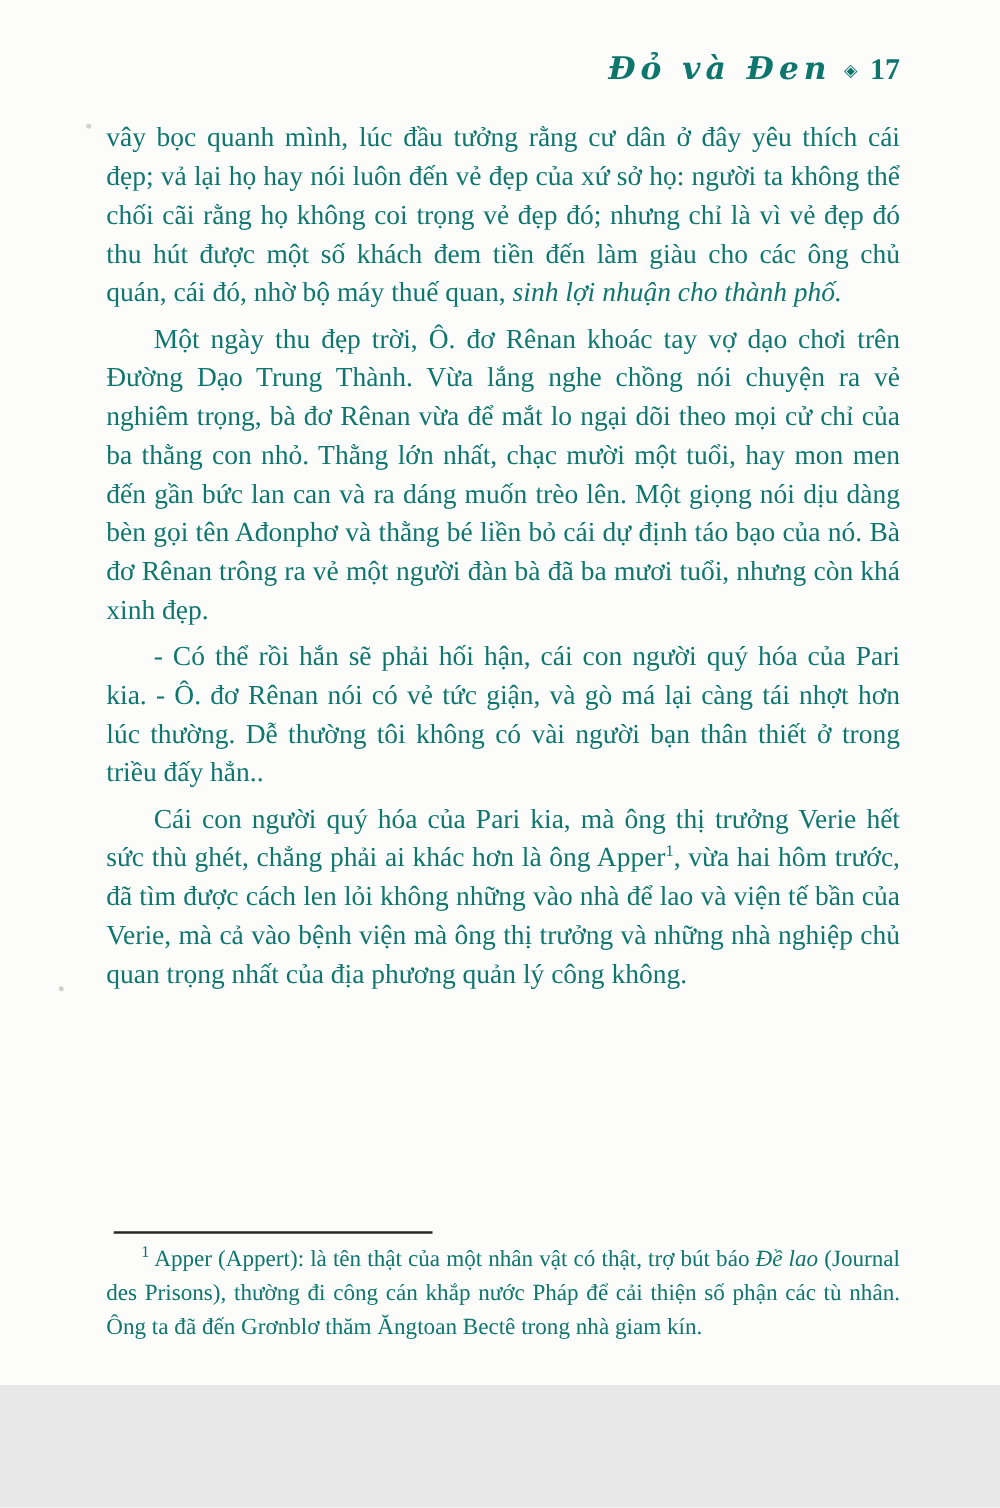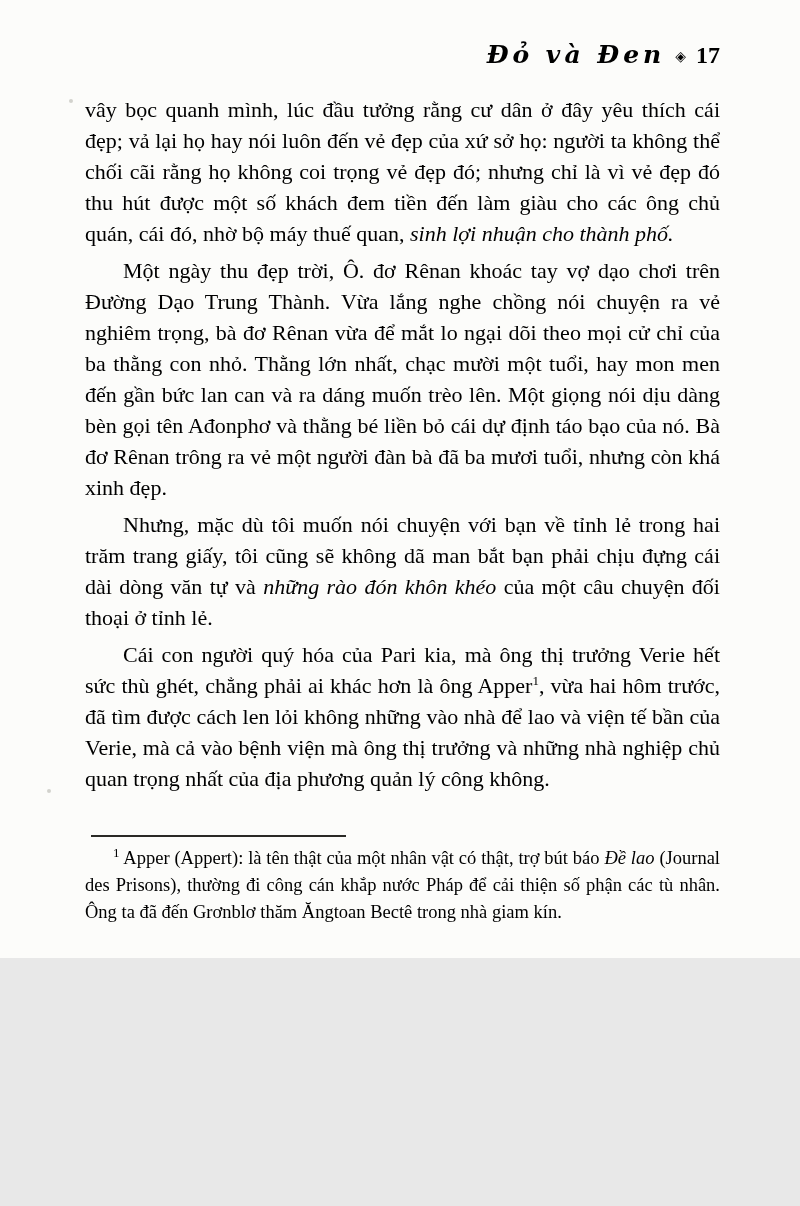--- a/index.html
+++ b/index.html
@@ -1,27 +1,27 @@
 <!DOCTYPE html>
 <html><head>
 <meta charset="utf-8">
 <style>
   html, body { margin: 0; padding: 0; background: #e8e8e8; }
   .page {
     position: relative;
     width: 800px;
-    height: 958px;
+    height: 1108px;
     margin: 0 auto;
     background: #fcfcfa;
     box-sizing: border-box;
     padding: 40px 80px 0 85px;
     display: flex;
     flex-direction: column;
     overflow: hidden;
-    color: #000000;
+    color: #0f766e;
     font-family: "Liberation Serif", "DejaVu Serif", serif;
   }
   .running-header {
     display: flex;
     justify-content: flex-end;
     align-items: baseline;
     gap: 10px;
     height: 34px;
   }
   .book-title {
@@ -90,21 +90,21 @@
 
   <div class="running-header">
     <span class="book-title">Đỏ và Đen</span>
     <span class="diamond">◈</span>
     <span class="page-number">17</span>
   </div>
 
   <div class="body-text">
       <p class="para"><span>vây bọc quanh mình, lúc đầu tưởng rằng cư dân ở đây yêu thích cái đẹp; vả lại họ hay nói luôn đến vẻ đẹp của xứ sở họ: người ta không thể chối cãi rằng họ không coi trọng vẻ đẹp đó; nhưng chỉ là vì vẻ đẹp đó thu hút được một số khách đem tiền đến làm giàu cho các ông chủ quán, cái đó, nhờ bộ máy thuế quan, </span><span class="it">sinh lợi nhuận cho thành phố.</span></p>
       <p class="para indent"><span>Một ngày thu đẹp trời, Ô. đơ Rênan khoác tay vợ dạo chơi trên Đường Dạo Trung Thành. Vừa lắng nghe chồng nói chuyện ra vẻ nghiêm trọng, bà đơ Rênan vừa để mắt lo ngại dõi theo mọi cử chỉ của ba thằng con nhỏ. Thằng lớn nhất, chạc mười một tuổi, hay mon men đến gần bức lan can và ra dáng muốn trèo lên. Một giọng nói dịu dàng bèn gọi tên Ađonphơ và thằng bé liền bỏ cái dự định táo bạo của nó. Bà đơ Rênan trông ra vẻ một người đàn bà đã ba mươi tuổi, nhưng còn khá xinh đẹp.</span></p>
-      <p class="para indent"><span>Nhưng, mặc dù tôi muốn nói chuyện với bạn về tỉnh lẻ trong hai trăm trang giấy, tôi cũng sẽ không dã man bắt bạn phải chịu đựng cái dài dòng văn tự và </span><span class="it">những rào đón khôn khéo</span><span> của một câu chuyện đối thoại ở tỉnh lẻ.</span></p>
+      <p class="para indent"><span>- Có thể rồi hắn sẽ phải hối hận, cái con người quý hóa của Pari kia. - Ô. đơ Rênan nói có vẻ tức giận, và gò má lại càng tái nhợt hơn lúc thường. Dễ thường tôi không có vài người bạn thân thiết ở trong triều đấy hẳn..</span></p>
       <p class="para indent"><span>Cái con người quý hóa của Pari kia, mà ông thị trưởng Verie hết sức thù ghét, chẳng phải ai khác hơn là ông Apper</span><sup>1</sup><span>, vừa hai hôm trước, đã tìm được cách len lỏi không những vào nhà để lao và viện tế bần của Verie, mà cả vào bệnh viện mà ông thị trưởng và những nhà nghiệp chủ quan trọng nhất của địa phương quản lý công không.</span></p>
     </div>
 
   <div class="footnote-block">
     <div class="footnote-rule"></div>
     <p class="footnote"><sup>1</sup><span> Apper (Appert): là tên thật của một nhân vật có thật, trợ bút báo </span><span class="it">Đề lao</span><span> (Journal des Prisons), thường đi công cán khắp nước Pháp để cải thiện số phận các tù nhân. Ông ta đã đến Grơnblơ thăm Ăngtoan Bectê trong nhà giam kín.</span></p>
   </div>
 
   <span class="speck speck-1"></span>
   <span class="speck speck-2"></span>

